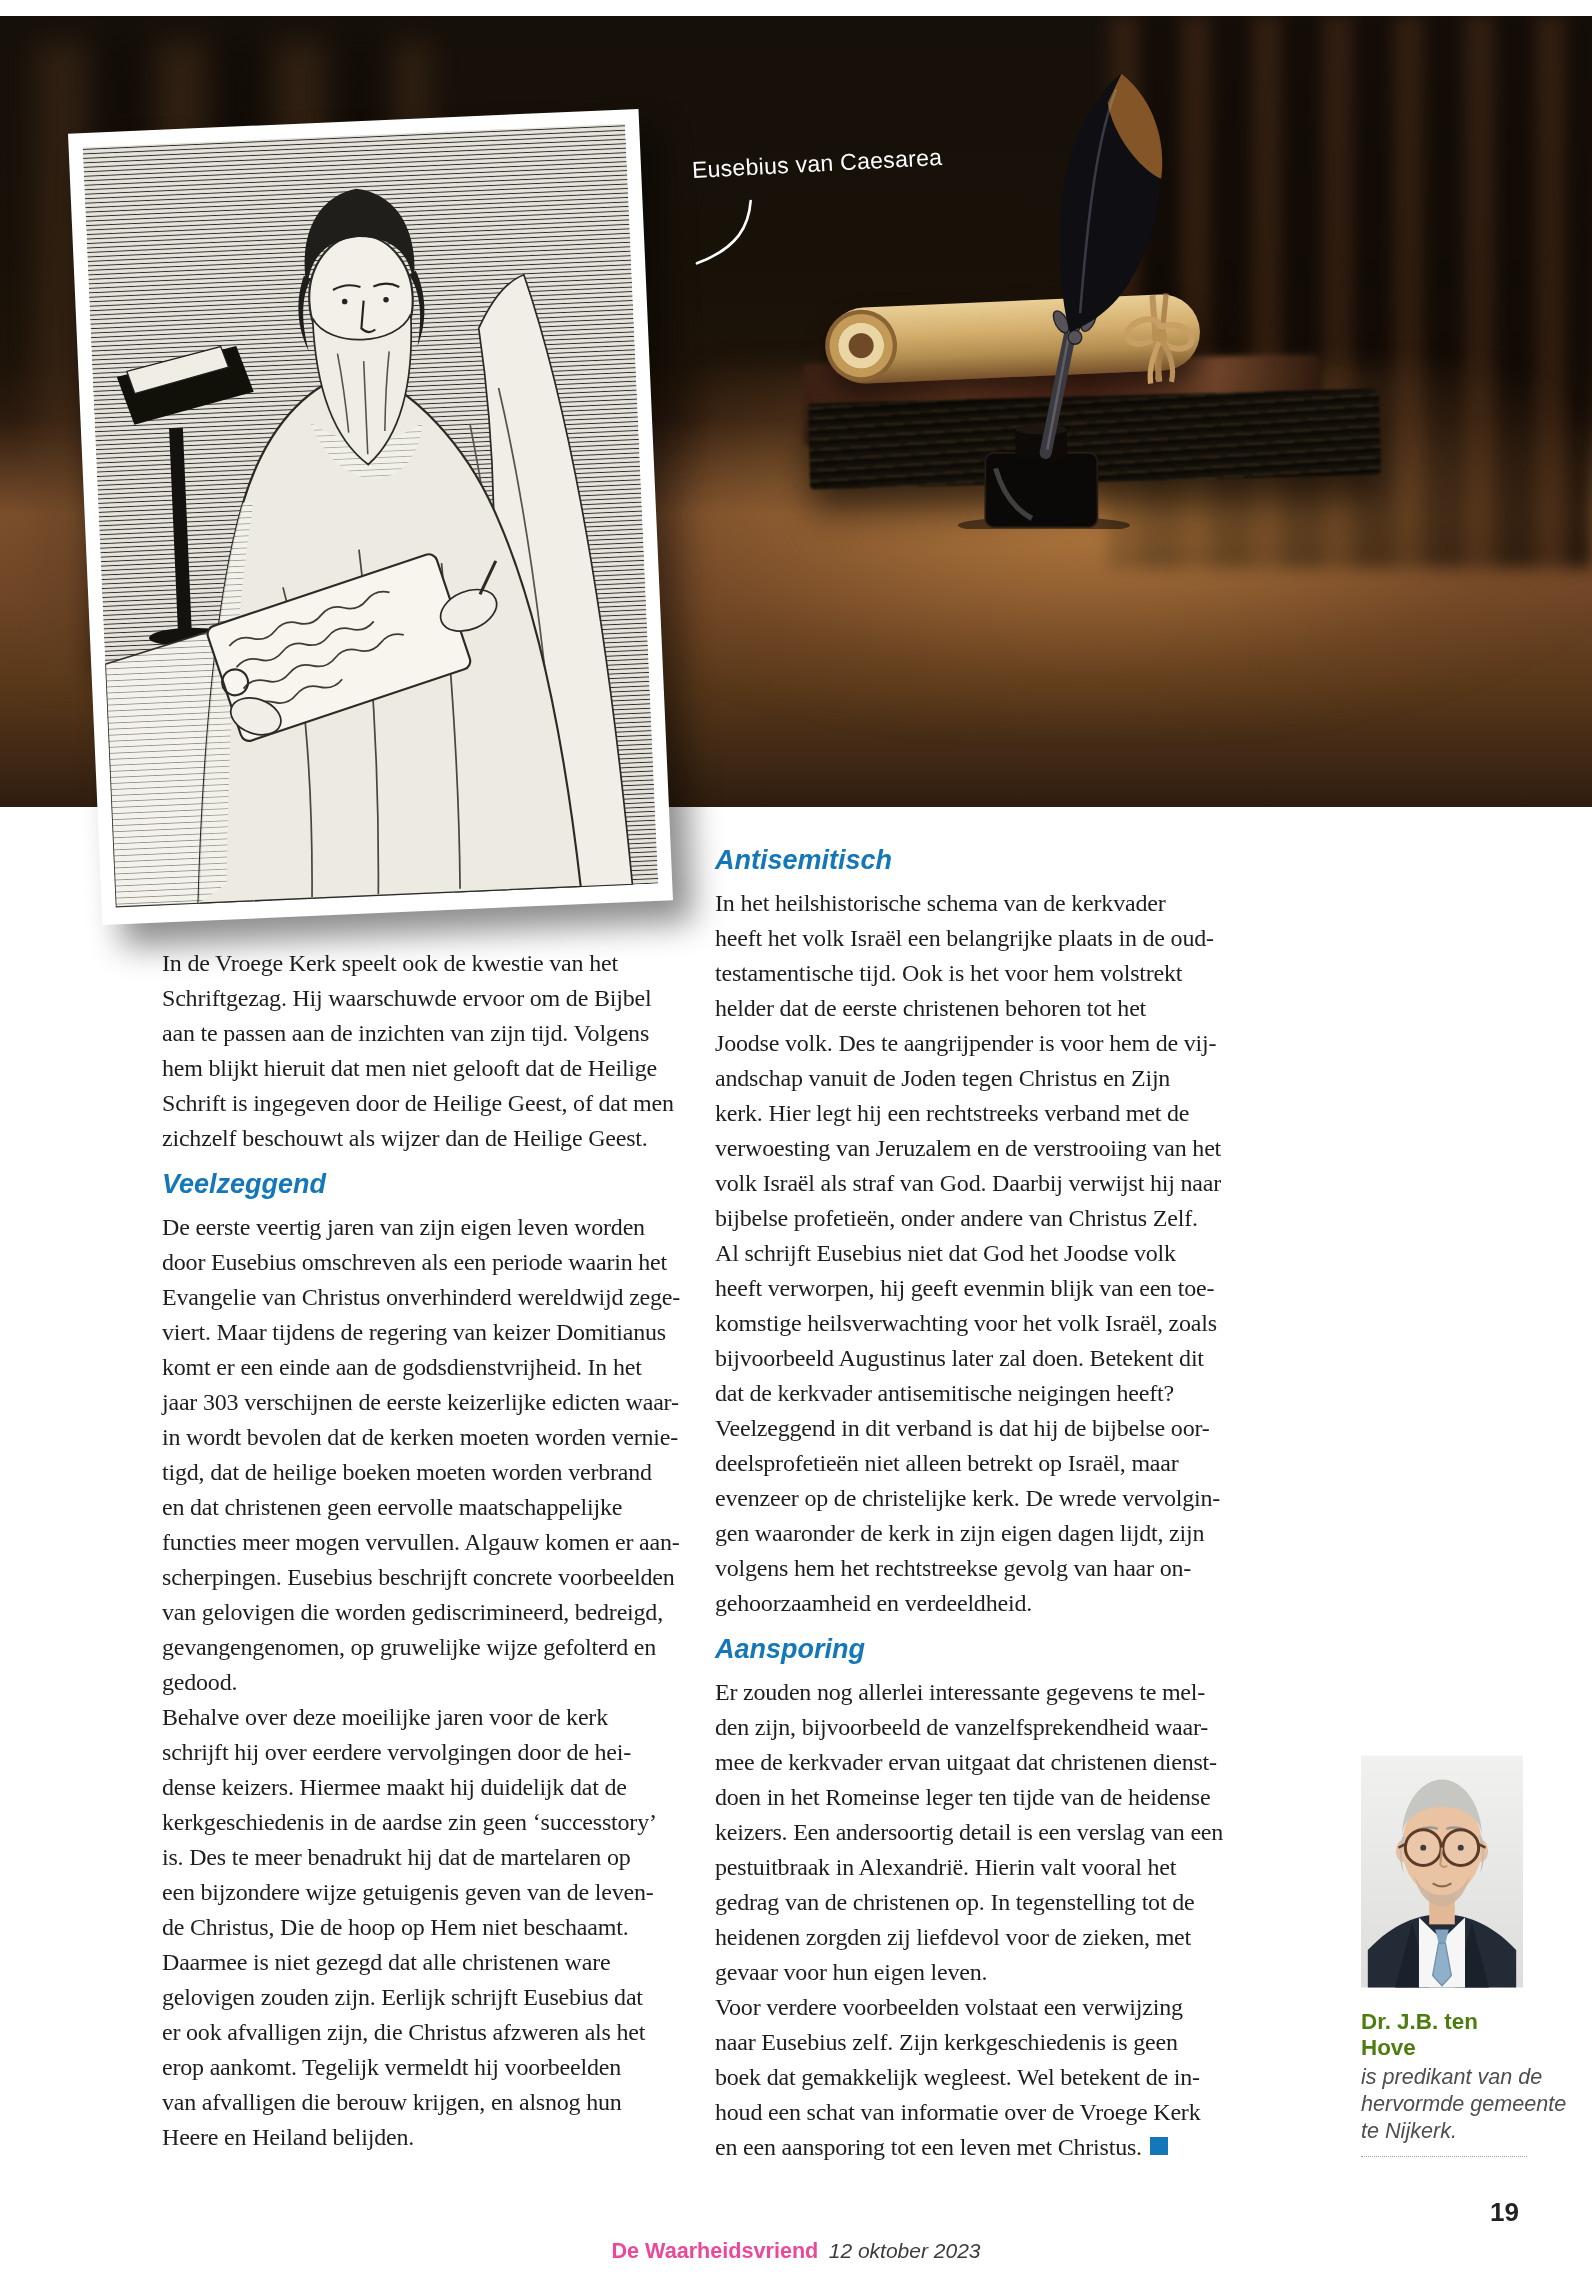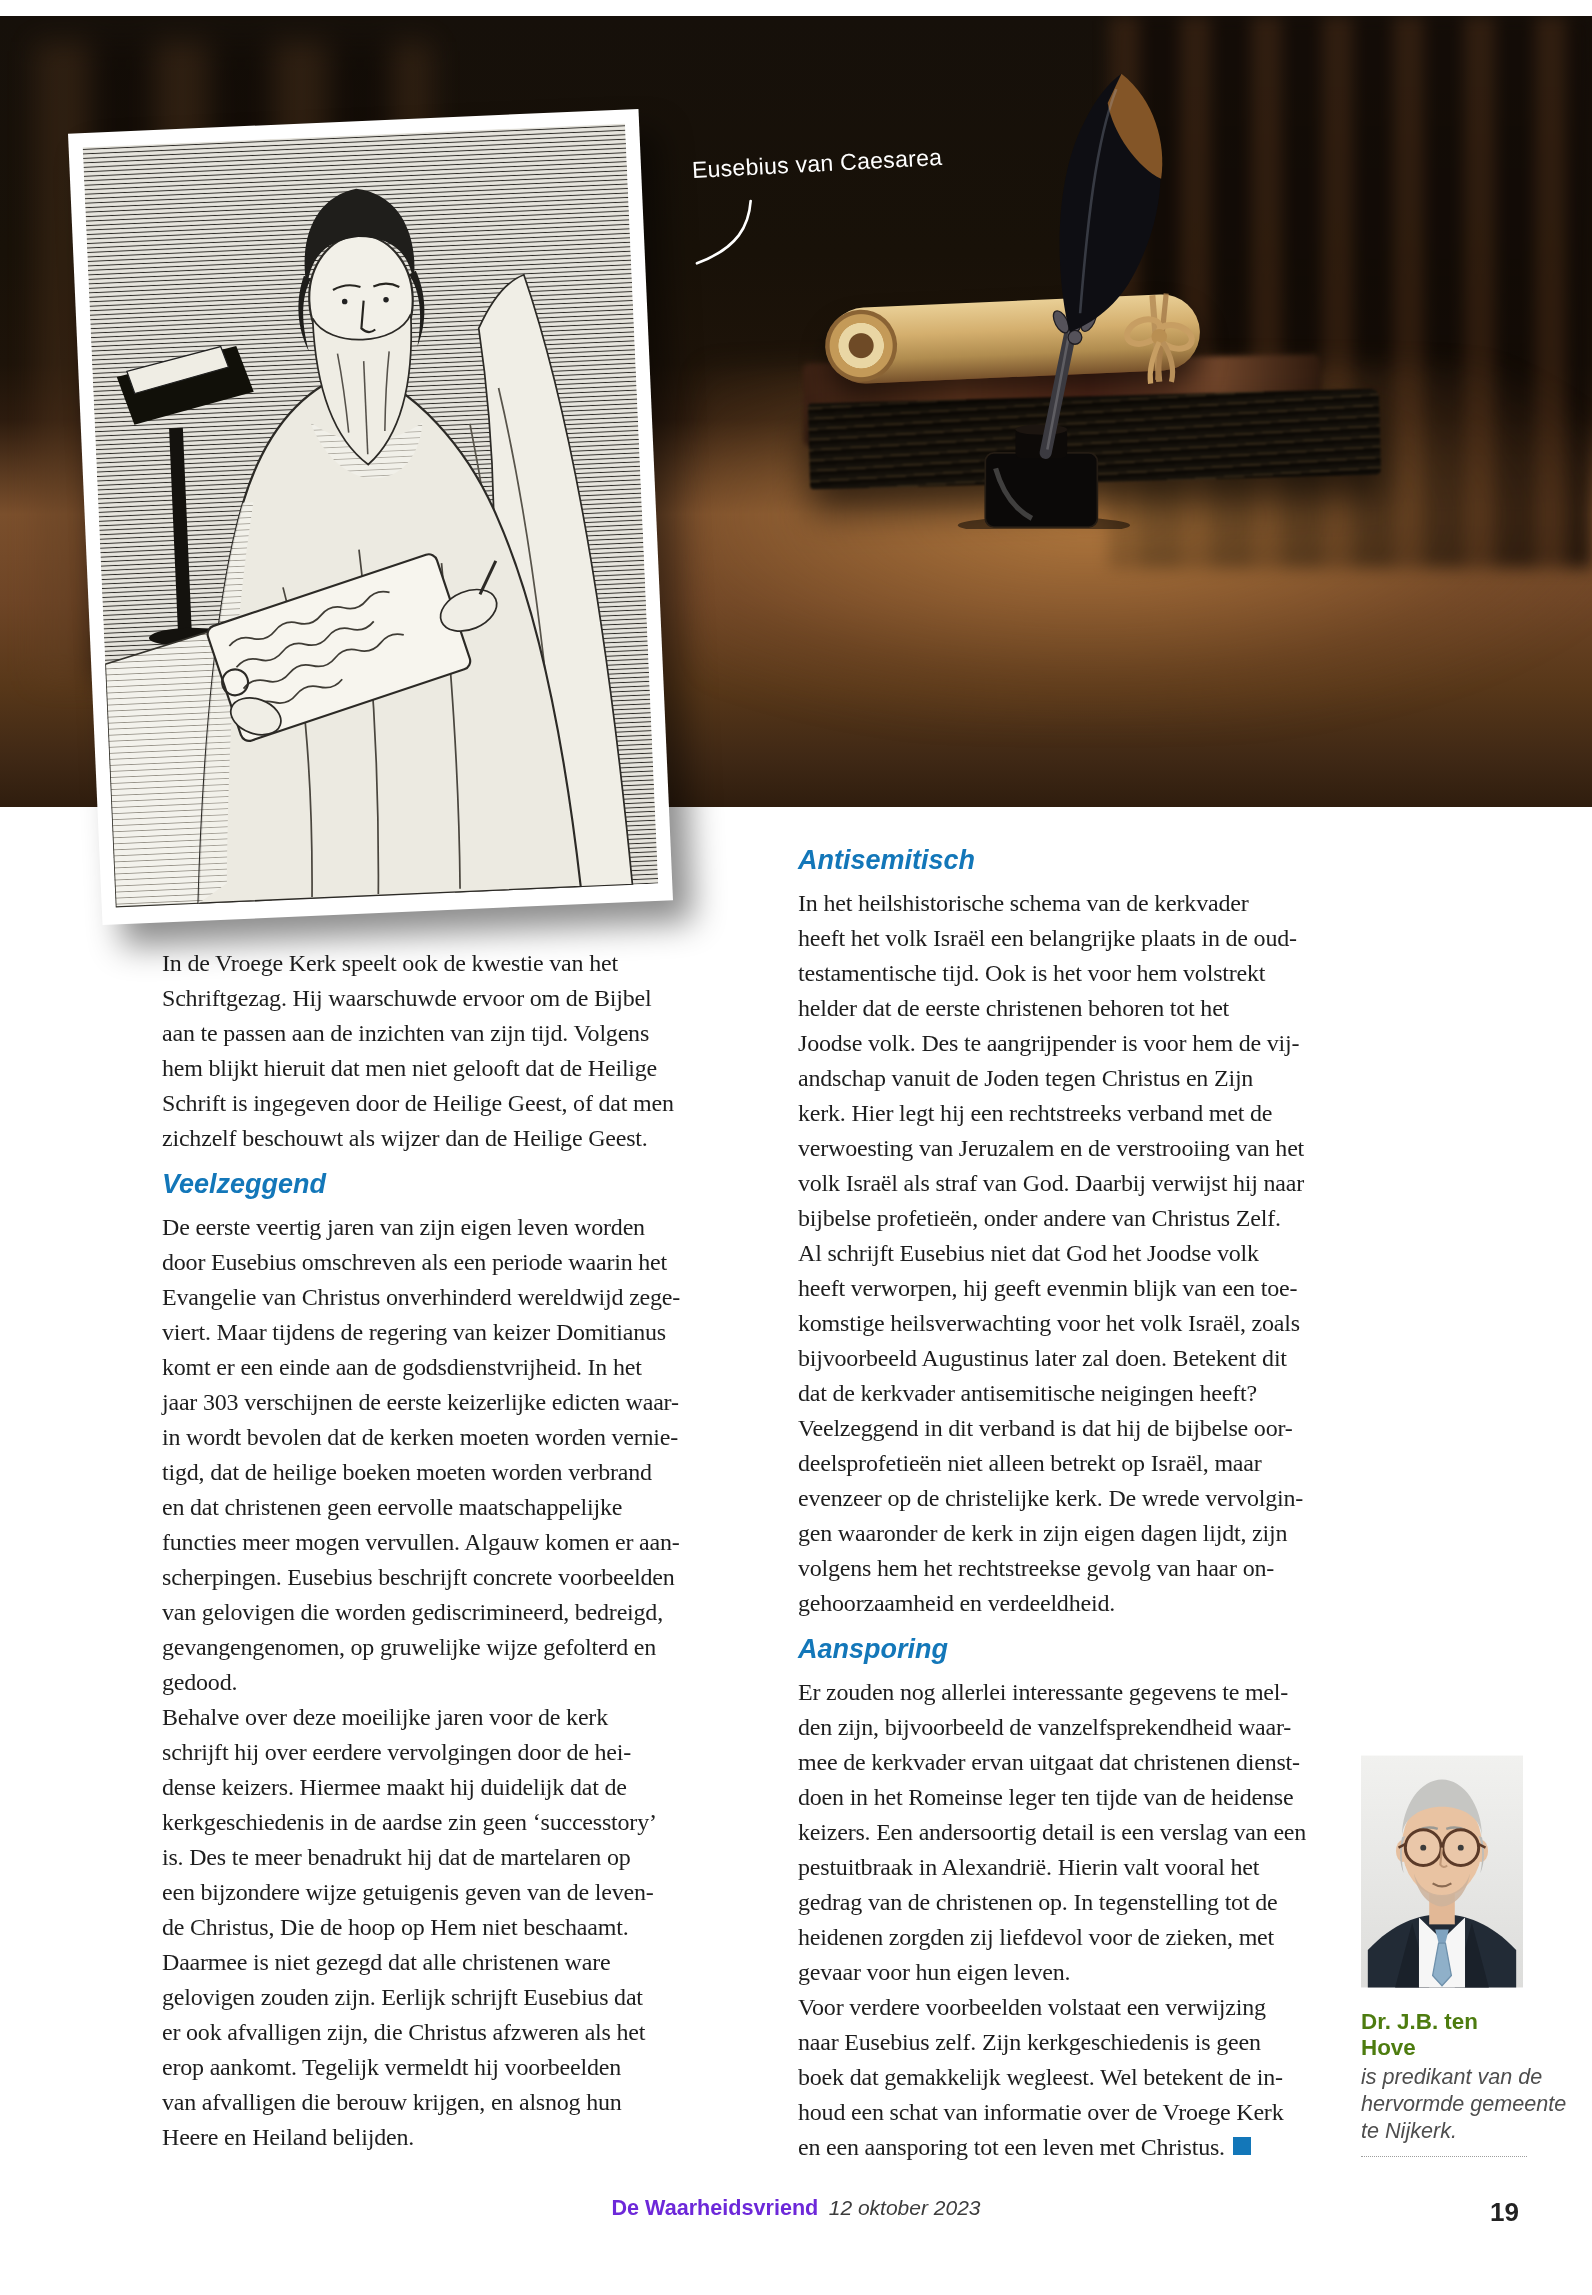--- a/index.html
+++ b/index.html
@@ -40,21 +40,21 @@
 
   
   .polaroid{position:absolute;left:85px;top:121px;width:571px;height:792px;margin:0;background:#ffffff;
     padding:14px 14px 17.3px 14px;box-sizing:border-box;transform:rotate(-2.5deg);
     box-shadow:19px 22.4px 33px rgba(0,0,0,.45);z-index:6;}
   .engraving{width:100%;height:100%;display:block;}
 
   
   .col{position:absolute;}
   .col-left{left:162px;top:946px;width:604px;}
-  .col-mid{left:798px;top:841px;width:604px;}
+  .col-mid{left:715px;top:841px;width:604px;}
   .body{white-space:pre;font-family:"Liberation Serif",serif;font-size:24px;line-height:35px;
         letter-spacing:-0.2px;color:#1e1e1e;margin:0;}
   .subhead{font-family:"Liberation Sans",sans-serif;font-style:italic;font-weight:700;
         font-size:27px;line-height:38px;color:var(--accent,#1377b9);margin:8.6px 0 7px 0;}
   .col .subhead:first-child{margin-top:0;}
   .endmark{display:inline-block;width:18px;height:18px;background:var(--accent,#1377b9);
         margin-left:8.6px;vertical-align:-0.9px;}
 
   .pullquote{position:absolute;left:1361px;top:847px;width:226px;margin:0;white-space:pre;
         font-family:"Liberation Sans",sans-serif;font-style:italic;font-size:22.4px;line-height:28.5px;color:#3a3a3a;}
@@ -64,21 +64,21 @@
   .author-photo{width:162px;height:235px;display:block;}
   .author-name{font-family:"Liberation Sans",sans-serif;font-weight:700;font-size:22.4px;line-height:26px;
         color:#4d7c0f;margin-top:20px;}
   .author-bio{font-family:"Liberation Sans",sans-serif;font-style:italic;font-size:21.6px;line-height:27px;
         color:#4e4e4e;white-space:pre;margin-top:1.7px;}
   .author-rule{margin-top:12px;width:166px;border-top:1.7px dotted #9d9d9d;height:0;}
 
   
   .footer{position:absolute;left:0;right:0;top:2195px;display:flex;justify-content:center;
         align-items:baseline;gap:10.4px;font-family:"Liberation Sans",sans-serif;}
-  .footer-mag{font-weight:700;font-size:21.6px;color:#6d28d9;}
+  .footer-mag{font-weight:700;font-size:21.6px;color:#ec4899;margin-top:43px;}
   .footer-date{font-style:italic;font-size:21px;color:#3c3c3c;}
   .pagenum{position:absolute;top:2197px;right:73px;font-family:"Liberation Sans",sans-serif;
         font-weight:600;font-size:26px;color:#222222;}
 </style>
 </head>
 <body>
 
 <div class="page">
 
   <div class="hero">

